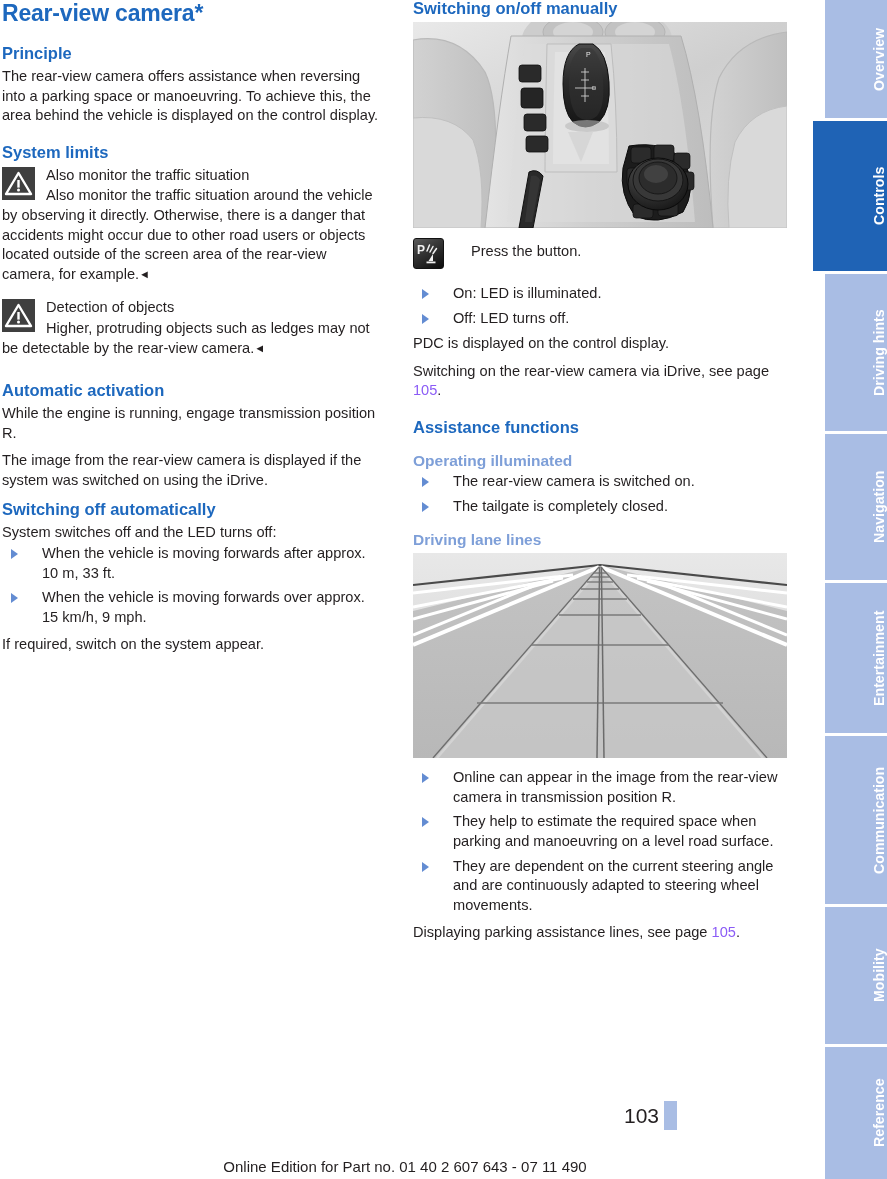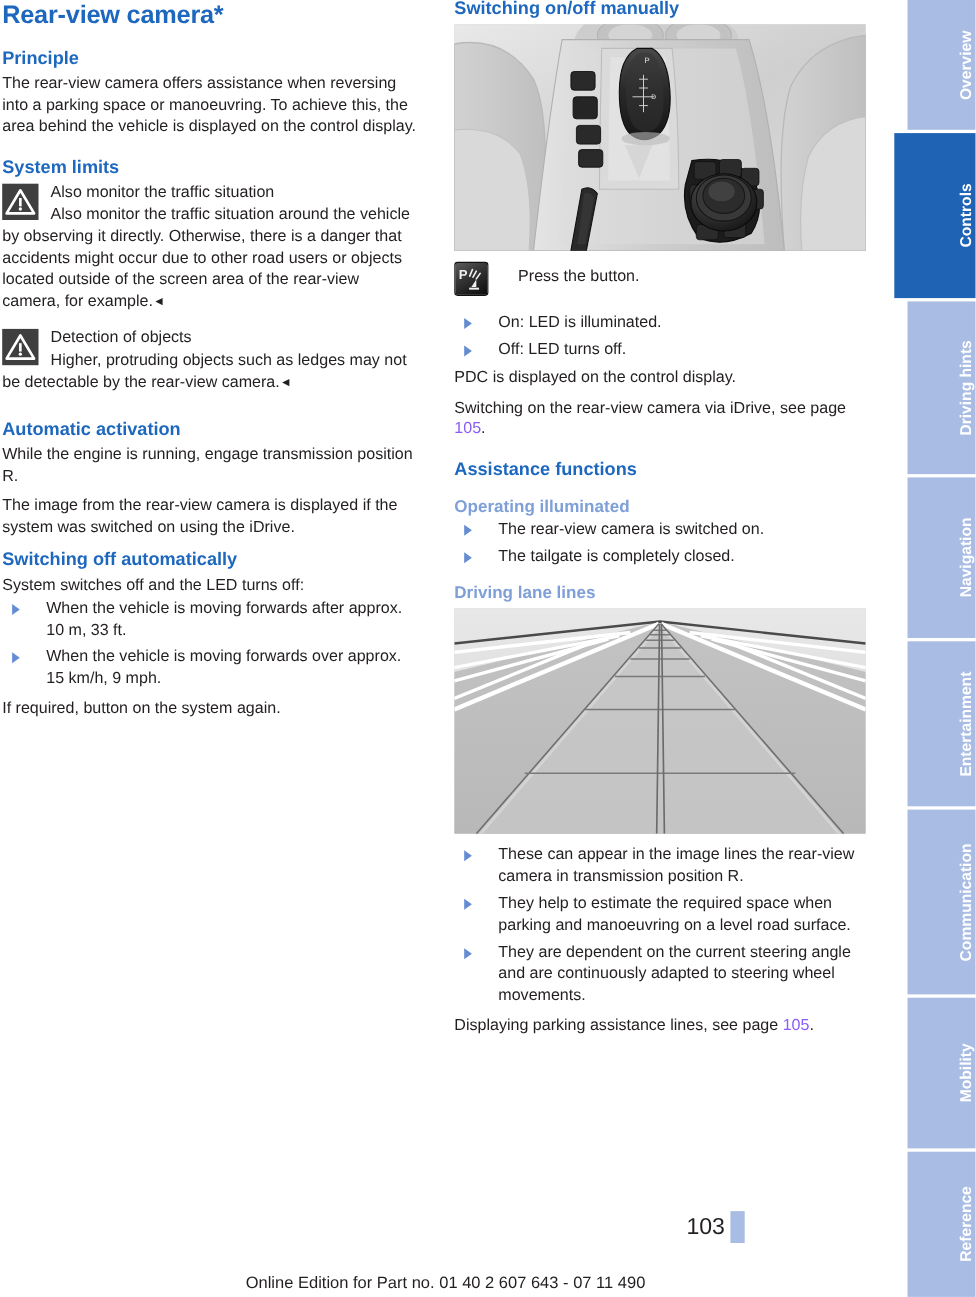--- a/index.html
+++ b/index.html
@@ -184,21 +184,21 @@
     <h2 class="sec" style="margin-top:22px;">Automatic activation</h2>
     <p class="body">While the engine is running, engage transmission position R.</p>
     <p class="body">The image from the rear-view camera is displayed if the system was switched on using the iDrive.</p>
 
     <h2 class="sec" style="margin-top:6px;">Switching off automatically</h2>
     <p class="body tight">System switches off and the LED turns off:</p>
     <ul class="blist">
       <li><span class="tri"></span><span>When the vehicle is moving forwards after approx. 10 m, 33 ft.</span></li>
       <li><span class="tri"></span><span>When the vehicle is moving forwards over approx. 15 km/h, 9 mph.</span></li>
     </ul>
-    <p class="body" style="margin-top:6px;">If required, button on the system again.</p>
+    <p class="body" style="margin-top:6px;">If required, switch on the system appear.</p>
   </div>
 
   <div class="col col-right">
 
     <h2 class="sec first" style="margin-top:-2px;">Switching on/off manually</h2>
 
     <div class="fig console">
       <svg width="374" height="206" viewBox="0 0 374 206" preserveAspectRatio="none">
         <defs>
           <linearGradient id="bgg" x1="0" y1="0" x2="1" y2="1">
@@ -382,21 +382,21 @@
         </g>
 
         <g stroke="#6b6b6b" stroke-width="1.5" fill="none">
           <path d="M184 205 L186.6 14"></path>
           <path d="M191 205 L188.4 14"></path>
         </g>
       </svg>
     </div>
 
     <ul class="blist">
-      <li><span class="tri"></span><span>These can appear in the image lines the rear-view camera in transmission position R.</span></li>
+      <li><span class="tri"></span><span>Online can appear in the image from the rear-view camera in transmission position R.</span></li>
       <li><span class="tri"></span><span>They help to estimate the required space when parking and manoeuvring on a level road surface.</span></li>
       <li><span class="tri"></span><span>They are dependent on the current steering angle and are continuously adapted to steering wheel movements.</span></li>
     </ul>
 
     <p class="body" style="margin-top:6px;"><span>Displaying parking assistance lines, see page </span><span class="pg">105</span><span>.</span></p>
   </div>
 
   <div class="sidebar">
     <div class="tab" style="top:0px; height:118px; width:62px; right:0;">
       <span>Overview</span>

